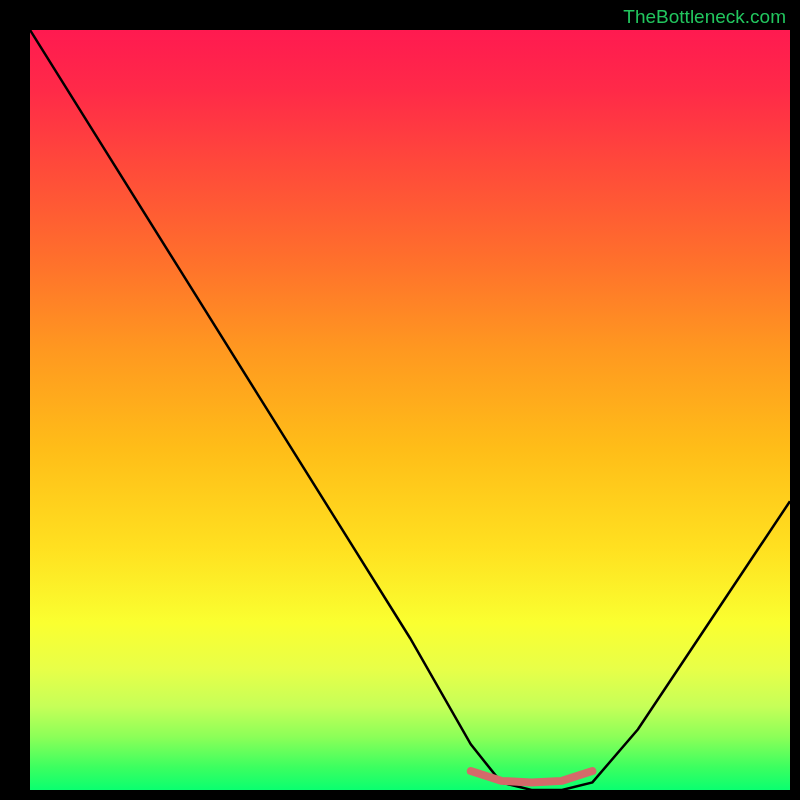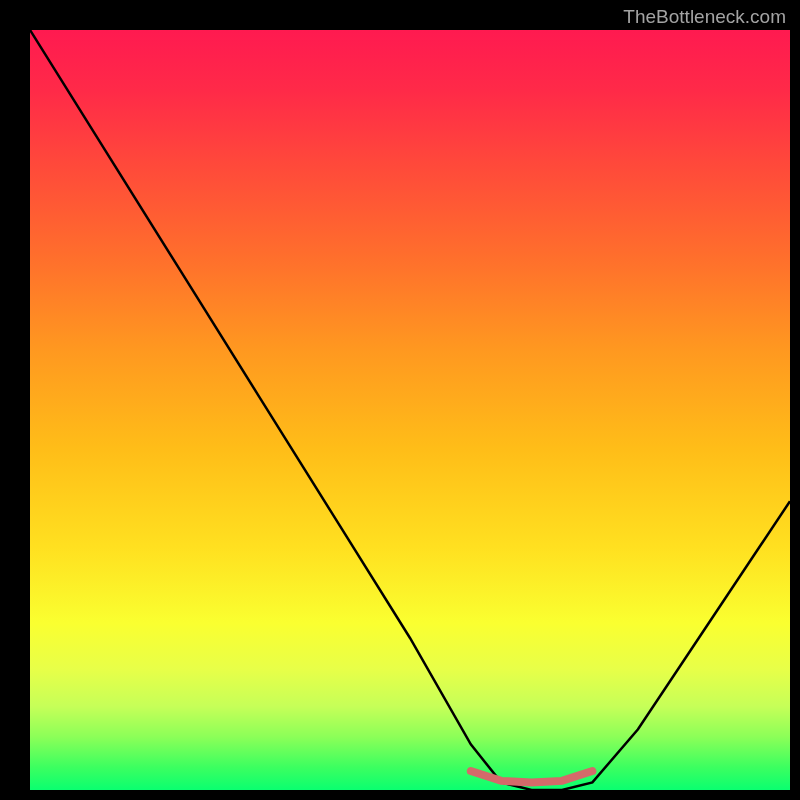--- a/index.html
+++ b/index.html
@@ -8,21 +8,21 @@
     width: 800px;
     height: 800px;
     background: #000;
     position: relative;
     font-family: Arial, sans-serif;
   }
   .watermark {
     position: absolute;
     top: 6px;
     right: 14px;
-    color: #a3a3a3;
+    color: #22c55e;
     font-size: 19px;
     font-weight: 500;
     z-index: 10;
   }
   .plot-area {
     position: absolute;
     left: 30px;
     top: 30px;
     width: 760px;
     height: 760px;

